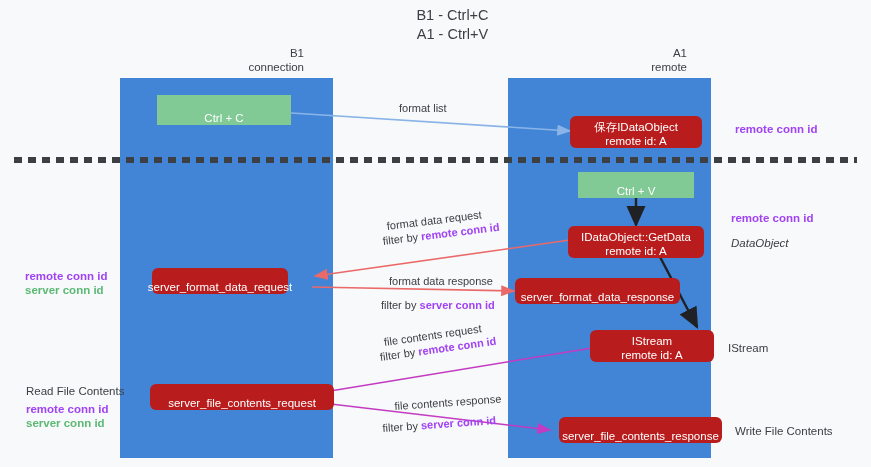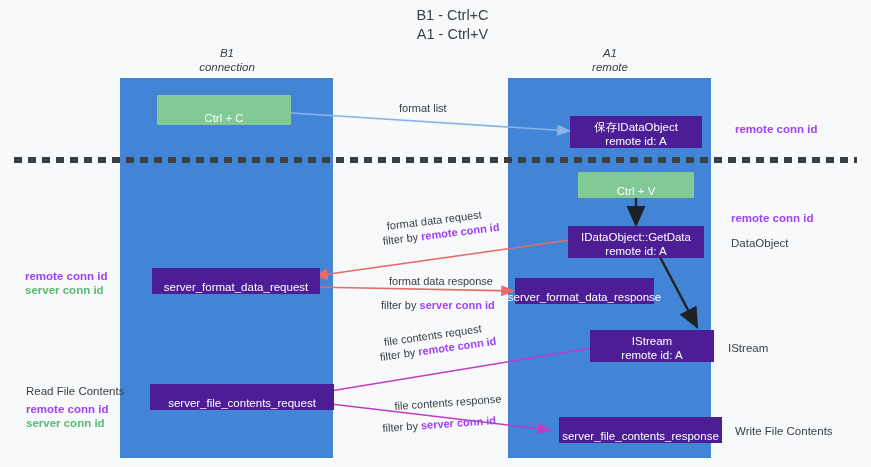--- a/index.html
+++ b/index.html
@@ -14,42 +14,42 @@
   #canvas{position:absolute;left:0;top:0;width:871px;height:467px;}
 
   
   .title{
     position:absolute;left:0;top:6px;width:871px;
     text-align:center;font-size:14.5px;line-height:19px;color:#3c4043;padding-left:17px;
   }
 
   
   .col-head{
-    position:absolute;text-align:center;font-size:11.5px;line-height:14px;color:#3c4043;font-style:italic;
+    position:absolute;text-align:right;font-size:11.5px;line-height:14px;color:#3c4043;
   }
 
   
   .lane{position:absolute;background:#4285d6;}
   #lane-b1{left:120px;top:78px;width:213px;height:380px;}
   #lane-a1{left:508px;top:78px;width:203px;height:380px;}
 
   
   #divider{
     position:absolute;left:14px;top:157px;width:843px;height:6px;
     background-image:repeating-linear-gradient(to right,#3c4043 0px,#3c4043 8px,transparent 8px,transparent 14px);
   }
 
   
   .node{
     position:absolute;box-sizing:border-box;
     display:flex;flex-direction:column;align-items:center;justify-content:flex-end;
     color:#ffffff;font-size:11.5px;line-height:14px;text-align:center;
   }
   .node.green{background:#81c995;}
-  .node.orange{background:#4c1d95;}
+  .node.orange{background:#b91c1c;border-radius:6px;}
   .node .l2{font-size:11.5px;line-height:14px;}
 
   
   .ann{position:absolute;font-size:11.5px;line-height:15px;}
   .ann.purple{color:#a142f4;font-weight:bold;}
   .ann.green{color:#5bb974;font-weight:bold;}
   .ann.dark{color:#3c4043;}
 
   
   .elabel{
@@ -124,25 +124,25 @@
 
   <div class="node green" style="left:578px;top:172px;width:116px;height:26px;">
     <div>Ctrl + V</div>
   </div>
 
   <div class="node orange" style="left:568px;top:226px;width:136px;height:32px;">
     <div>IDataObject::GetData</div>
     <div class="l2">remote id: A</div>
   </div>
 
-  <div class="node orange" style="left:152px;top:268px;width:168px;height:26px;">
+  <div class="node orange" style="left:152px;top:268px;width:136px;height:26px;">
     <div>server_format_data_request</div>
   </div>
 
-  <div class="node orange" style="left:515px;top:278px;width:139px;height:26px;">
+  <div class="node orange" style="left:515px;top:278px;width:165px;height:26px;">
     <div>server_format_data_response</div>
   </div>
 
   <div class="node orange" style="left:590px;top:330px;width:124px;height:32px;">
     <div>IStream</div>
     <div class="l2">remote id: A</div>
   </div>
 
   <div class="node orange" style="left:150px;top:384px;width:184px;height:26px;">
     <div>server_file_contents_request</div>
@@ -170,21 +170,21 @@
   </div>
 
   <div class="elabel" style="left:394px;top:399px;transform:rotate(-4deg);transform-origin:left top;">file contents response</div>
   <div class="elabel" style="left:382px;top:421px;transform:rotate(-4deg);transform-origin:left top;">
     <span>filter by </span><span class="k-purple">server conn id</span>
   </div>
 
   <div class="ann purple" style="left:735px;top:122px;">remote conn id</div>
 
   <div class="ann purple" style="left:731px;top:211px;">remote conn id</div>
-  <div class="ann dark" style="left:731px;top:236px;">DataObject</div>
+  <div class="ann dark" style="left:731px;top:236px;font-style:italic;">DataObject</div>
 
   <div class="ann dark" style="left:728px;top:341px;">IStream</div>
 
   <div class="ann dark" style="left:735px;top:424px;">Write File Contents</div>
 
   <div class="ann purple" style="left:25px;top:269px;">remote conn id</div>
   <div class="ann green" style="left:25px;top:283px;">server conn id</div>
 
   <div class="ann dark" style="left:26px;top:384px;">Read File Contents</div>
   <div class="ann purple" style="left:26px;top:402px;">remote conn id</div>

